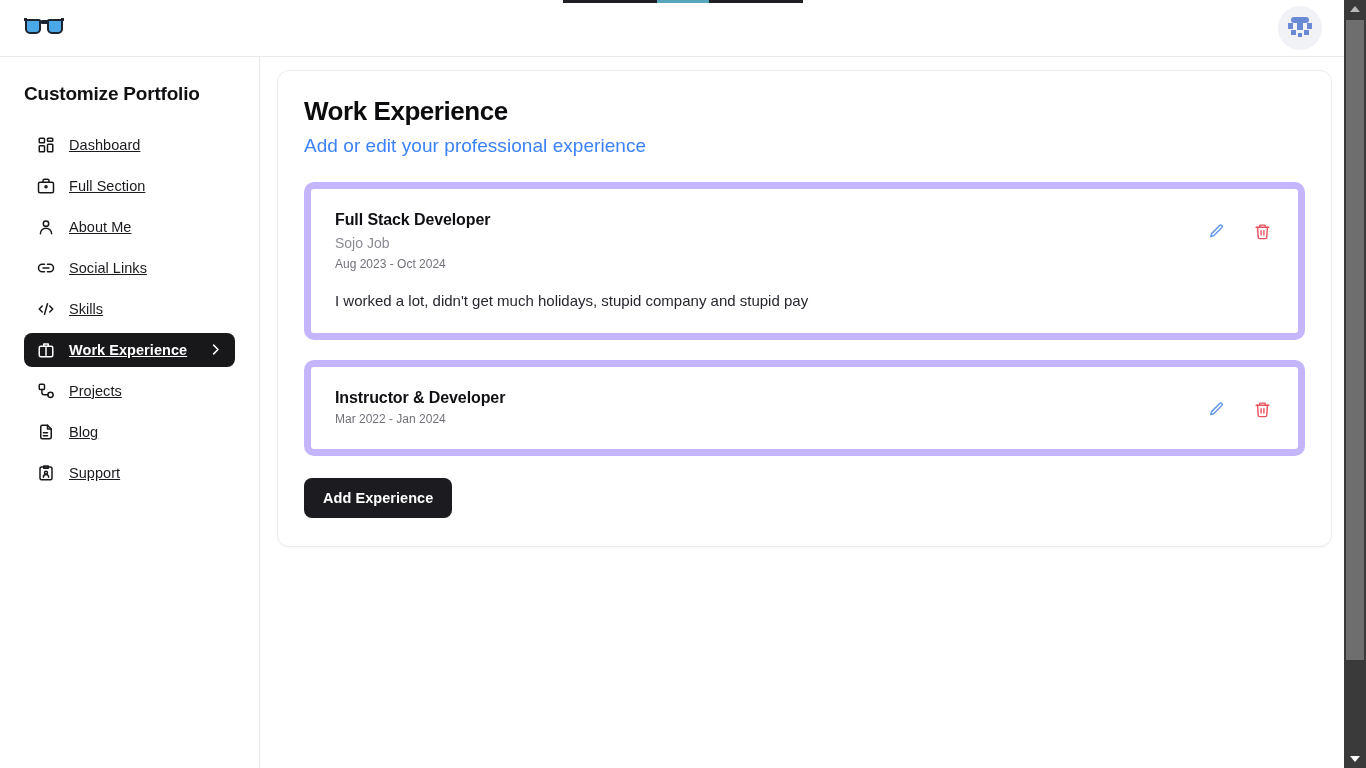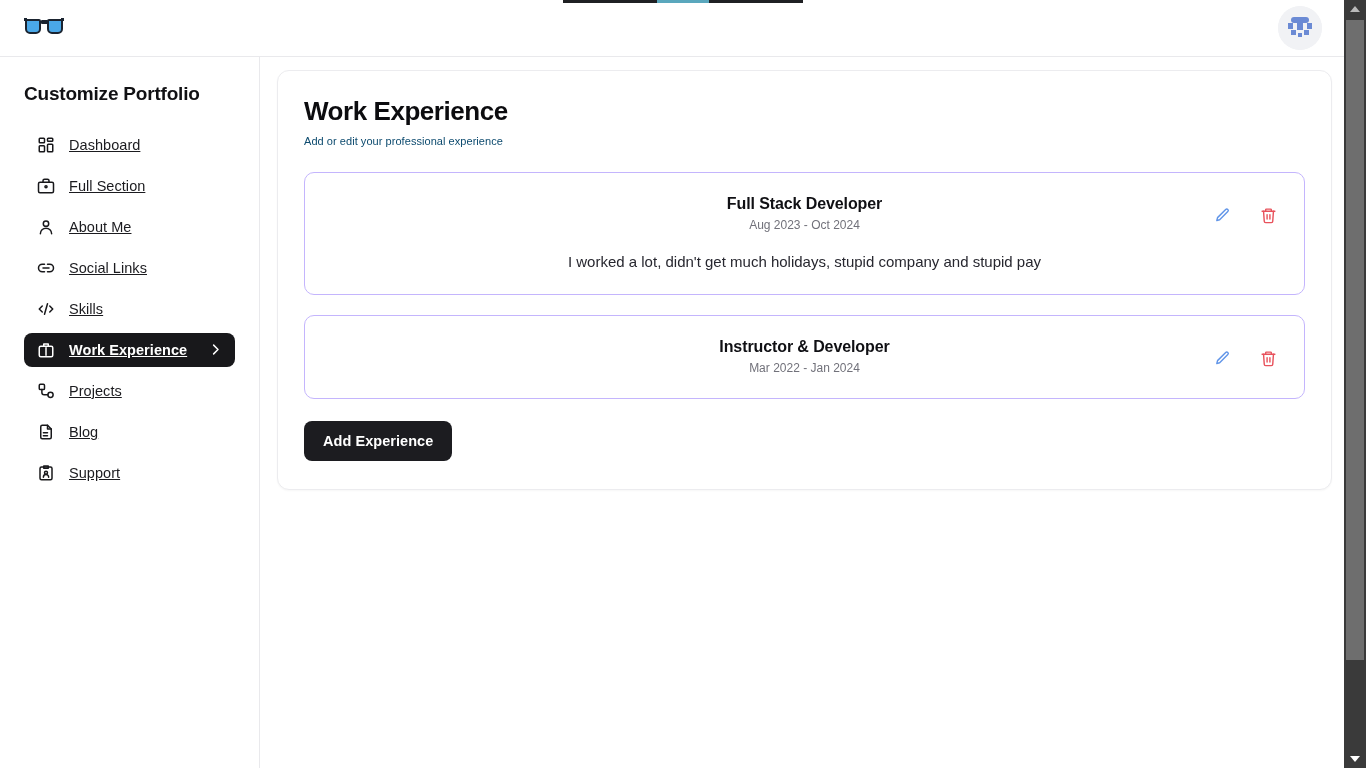--- a/index.html
+++ b/index.html
@@ -198,35 +198,34 @@
 
   #panel h1 {
     font-size: 26px;
     font-weight: 700;
     color: #0c0c0f;
     letter-spacing: -0.45px;
     line-height: 1.15;
     margin-bottom: 8px;
   }
   #panel .subtitle {
-    font-size: 11px;
-    color: #0c4a6e;
+    font-size: 19px;
+    color: #3b82f6;
     font-weight: 400;
     margin-bottom: 25px;
     letter-spacing: 0.05px;
   }
 
   .exp-card {
     position: relative;
-    border: 1px solid #c4b5fd;
+    border: 7px solid #c4b5fd;
     border-radius: 10px;
     padding: 20px 24px 22px 24px;
     margin-bottom: 20px;
     background: #ffffff;
-    text-align: center;
   }
   .exp-card .role {
     font-size: 16px;
     font-weight: 700;
     color: #101014;
     letter-spacing: -0.1px;
     line-height: 1.35;
   }
   .exp-card .company {
     font-size: 14px;
@@ -471,20 +470,21 @@
 
   <main id="main">
     <section id="panel">
 
       <h1>Work Experience</h1>
       <p class="subtitle">Add or edit your professional experience</p>
 
       
       <article class="exp-card">
         <div class="role">Full Stack Developer</div>
+        <div class="company">Sojo Job</div>
         <div class="dates">Aug 2023 - Oct 2024</div>
         <div class="description">I worked a lot, didn't get much holidays, stupid company and stupid pay</div>
         <div class="card-actions">
           <button class="icon-btn edit" aria-label="edit">
             <svg width="17" height="17" viewBox="0 0 24 24" fill="none" stroke="currentColor" stroke-width="2" stroke-linecap="round" stroke-linejoin="round">
               <path d="M16.5 3.5a2.12 2.12 0 0 1 3 3L8 18l-4 1 1-4z"></path>
             </svg>
           </button>
           <button class="icon-btn delete" aria-label="delete">
             <svg width="17" height="17" viewBox="0 0 24 24" fill="none" stroke="currentColor" stroke-width="2" stroke-linecap="round" stroke-linejoin="round">

